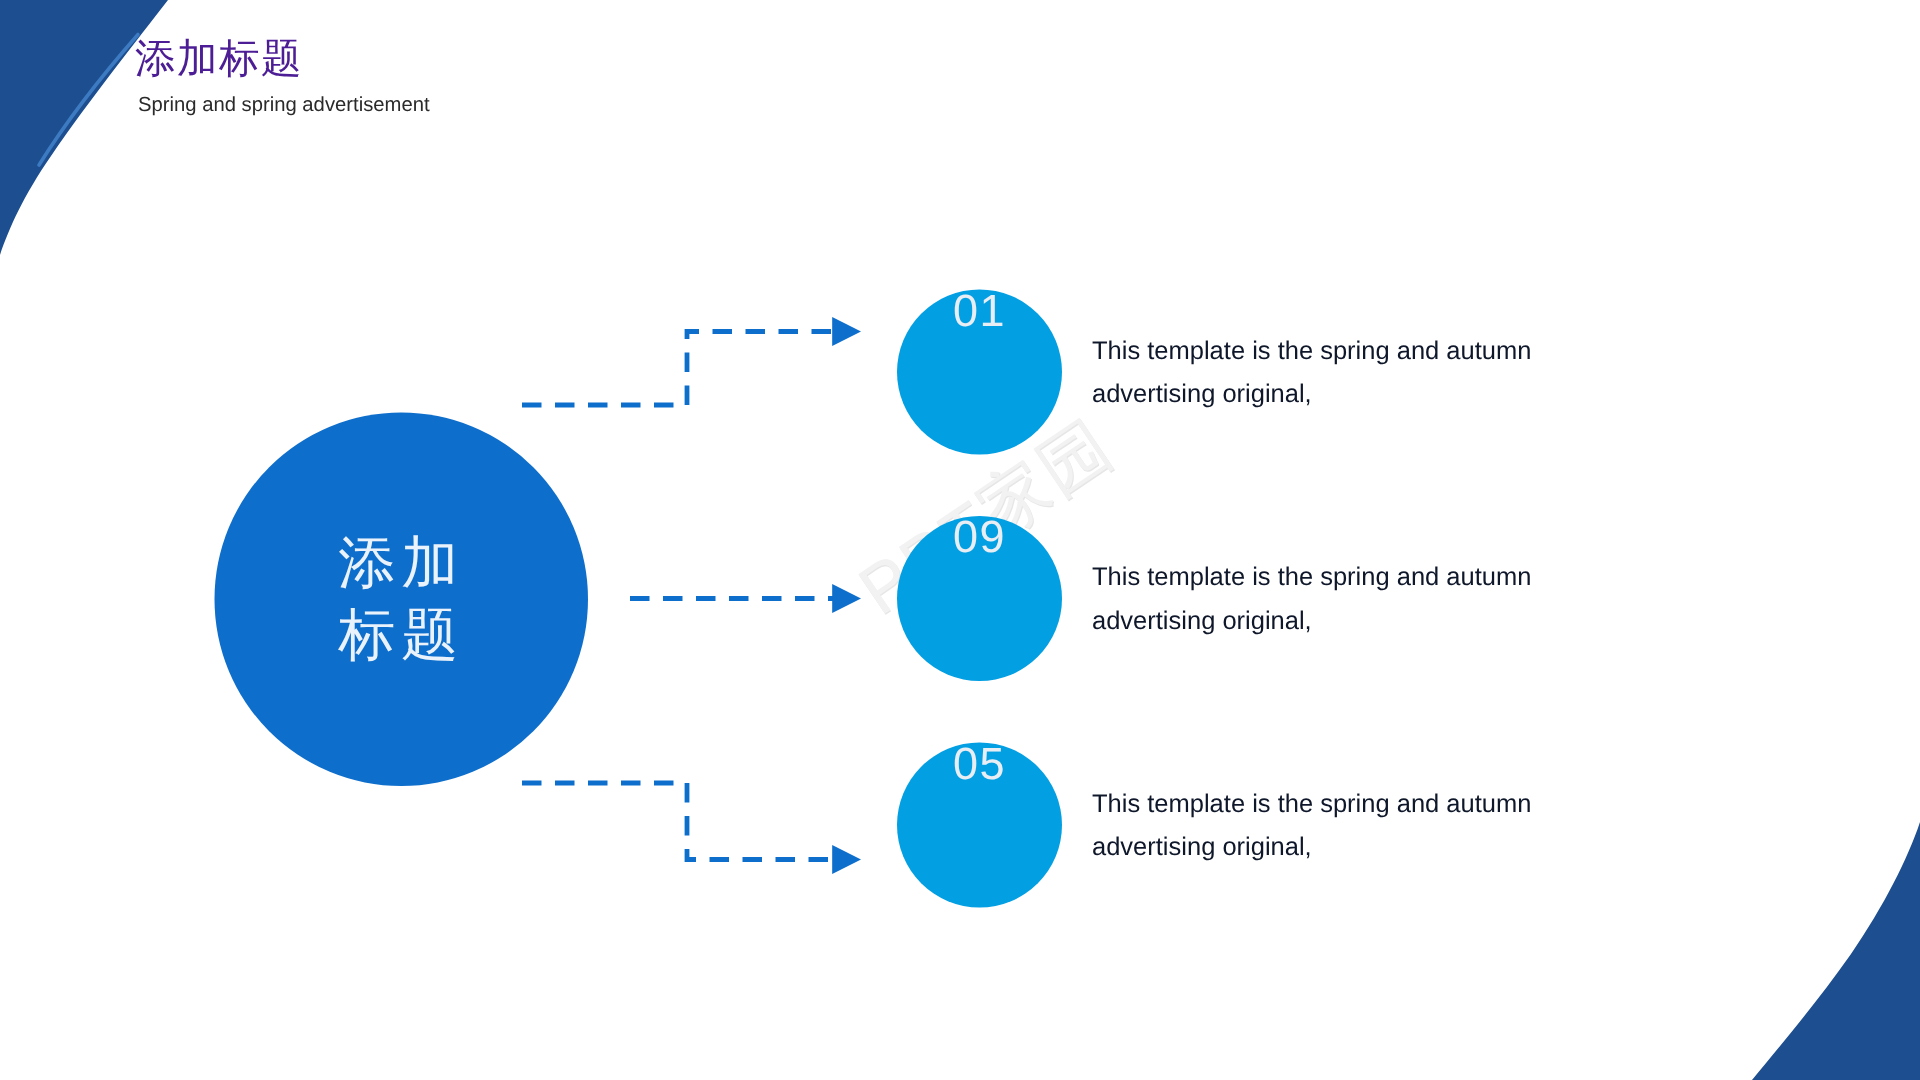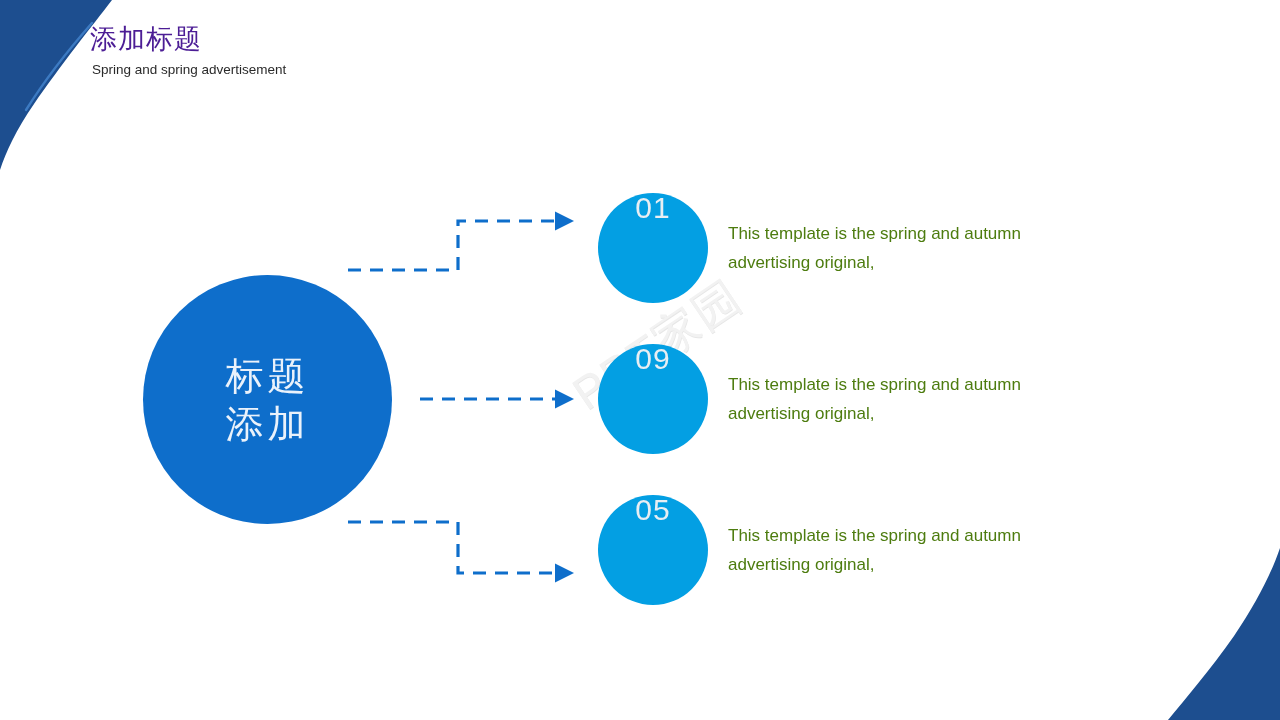--- a/index.html
+++ b/index.html
@@ -132,21 +132,21 @@
     font-weight: 400;
     letter-spacing: 1px;
   }
   .item-body {
     margin-left: 20px;
     width: 348px;
   }
   .item-text {
     font-size: 17px;
     line-height: 29px;
-    color: #4d7c0f;
+    color: #0f172a;
     font-weight: 400;
   }
 </style>
 </head>
 <body>
 
 <div id="slide">
 
   <svg class="corner-svg" viewBox="0 0 1280 720" xmlns="http://www.w3.org/2000/svg">
 
@@ -158,22 +158,22 @@
   </svg>
 
   <div class="header">
     <div class="header-title">添加标题</div>
     <div class="header-subtitle">Spring and spring advertisement</div>
   </div>
 
   <div class="watermark">PPT家园</div>
 
   <div class="hub-circle">
+    <div class="hub-line">添加</div>
     <div class="hub-line">标题</div>
-    <div class="hub-line">添加</div>
   </div>
 
   <svg class="connectors" viewBox="0 0 1280 720" xmlns="http://www.w3.org/2000/svg">
     <defs>
       <marker id="arrowblue" markerWidth="7" markerHeight="7" refX="1" refY="3" orient="auto" markerUnits="strokeWidth">
         <path d="M 0 0 L 6 3 L 0 6 z" fill="#0e6ecb"></path>
       </marker>
     </defs>
 
     <path d="M 348 270 L 458 270 L 458 221 L 558 221" fill="none" stroke="#0e6ecb" stroke-width="3.2" stroke-dasharray="13 9" marker-end="url(#arrowblue)"></path>

